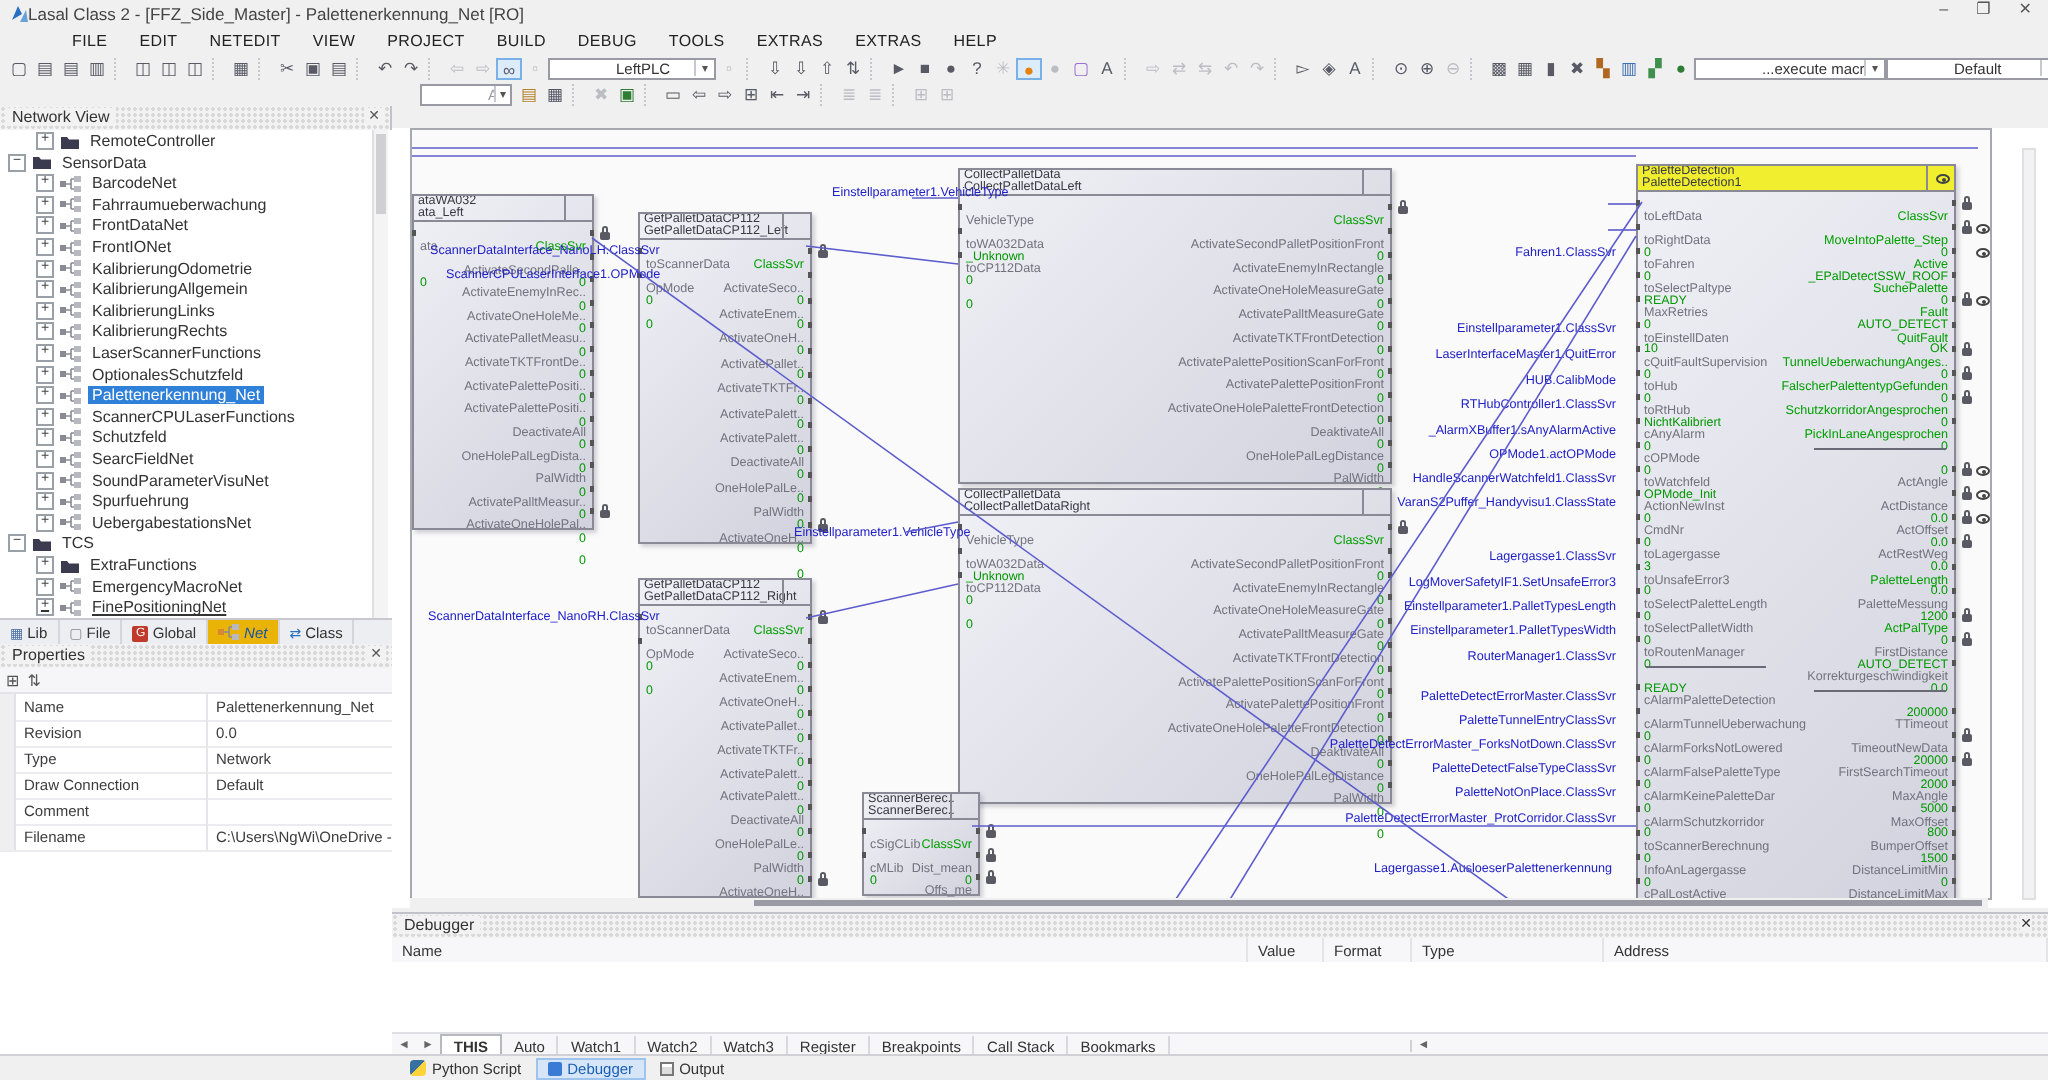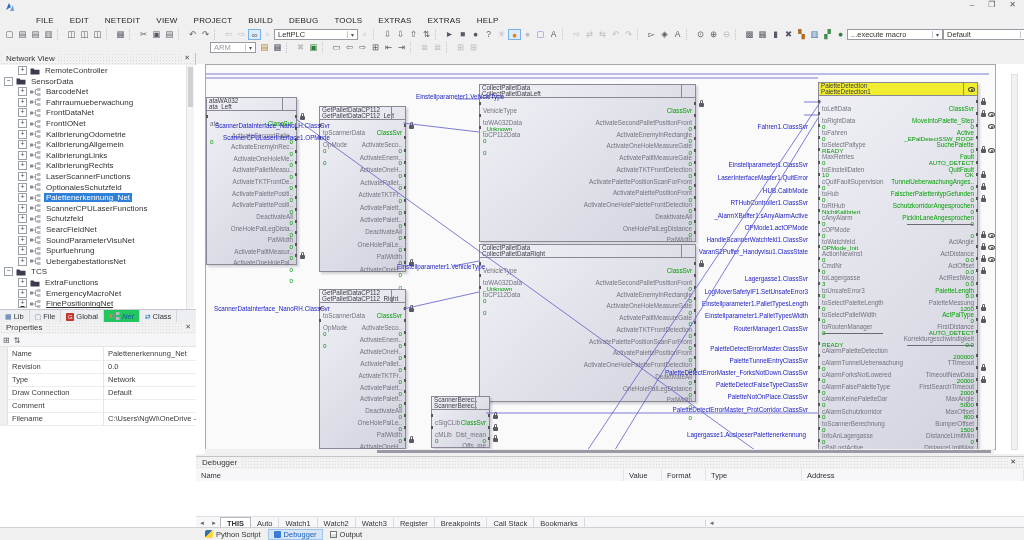--- a/index.html
+++ b/index.html
@@ -16,21 +16,21 @@
   #menubar{left:0;top:14px;width:1024px;height:13px;display:flex;align-items:center;padding-left:28px;box-sizing:border-box;}
   .menu-item{font-size:8px;color:#222;padding:0 8px;letter-spacing:.2px;}
   
   .toolbar{left:0;width:1024px;display:flex;align-items:center;background:#f0f0f0;}
   #toolbar1{top:27px;height:14px;}
   #toolbar2{top:41px;height:12px;}
   .tb-ico{width:13px;height:11px;font-size:8.5px;line-height:11px;text-align:center;color:#5a5a66;flex:0 0 auto;}
   .tb-ico.dis{color:#bcbcc4;}
   .tb-ico.boxed{border:1px solid #7ab0e8;background:#ddecfb;box-sizing:border-box;}
   .tb-sep{width:5px;height:11px;border-left:1px dotted #c4c4cc;margin:0 2px;flex:0 0 auto;}
-  .combo{height:11px;border:1px solid #9a9aa4;background:#fff;font-size:7.5px;display:flex;align-items:center;box-sizing:border-box;flex:0 0 auto;}
+  .combo{height:11px;border:1px solid #9a9aa4;background:#fff;font-size:7.5px;display:flex;align-items:center;box-sizing:border-box;flex:0 0 auto;padding-left:30px;}
   .combo .cv{flex:1;padding:0 3px;white-space:nowrap;overflow:hidden;}
   .combo .ca{width:9px;text-align:center;border-left:1px solid #c8c8d0;font-size:6px;color:#555;}
   .combo.dis .cv{color:#9a9aa2;}
   
   #tabbar{left:196px;top:53px;width:828px;height:11px;border-bottom:1px solid #b5b5bd;background:#eceef2;display:flex;align-items:flex-end;}
   .doctab{background:#2a70c2;color:#fff;font-size:7.5px;height:11px;display:flex;align-items:center;padding:0 6px;gap:3px;margin-left:11px;}
   
   #left{left:0;top:53px;width:196px;height:475px;background:#f0f0f0;border-right:1px solid #c2c2ca;box-sizing:border-box;}
   .pane-head{position:relative;height:12px;background:#f2f2f2;
      background-image:radial-gradient(#d9d9d9 0.8px,transparent 0.8px);background-size:3px 3px;
@@ -39,21 +39,21 @@
   .pane-head .px{position:absolute;right:3px;top:1px;font-size:7px;color:#555;background:#f2f2f2;padding:0 2px;}
   #tree{position:absolute;left:0;top:12px;width:196px;height:244px;background:#fff;overflow:hidden;}
   .trow{position:absolute;height:11px;display:flex;align-items:center;white-space:nowrap;}
   .tbox{width:7px;height:7px;border:1px solid #9aa0a8;background:#fff;font-size:7px;line-height:6px;text-align:center;color:#444;margin-right:3px;flex:0 0 auto;}
   .tlabel{font-size:8px;color:#333;padding:0 2px;margin-left:3px;}
   .tlabel.sel{background:#2f80d8;color:#fff;}
   .tscroll{position:absolute;right:1px;top:12px;width:7px;height:244px;background:#f4f4f4;border-left:1px solid #e0e0e0;}
   .tthumb{position:absolute;left:1px;top:2px;width:5px;height:40px;background:#cfcfd4;}
   #sidetabs{position:absolute;left:0;top:256px;width:196px;height:13px;background:#eceef2;border-top:1px solid #c8c8d0;border-bottom:1px solid #c8c8d0;display:flex;align-items:stretch;}
   .stab{display:flex;align-items:center;gap:2px;font-size:7.5px;color:#333;padding:0 5px;border-right:1px solid #d5d5dc;}
-  .stab.on{background:#22c55e;border-bottom:1px solid #fff;color:#1a56a8;font-style:italic;}
+  .stab.on{background:#eab308;border-bottom:1px solid #fff;color:#1a56a8;font-style:italic;}
   #props{position:absolute;left:0;top:269px;width:196px;height:206px;background:#fff;}
   .ptool{position:absolute;left:0;top:12px;width:196px;height:13px;background:#f6f6f8;border-bottom:1px solid #e4e4e8;display:flex;align-items:center;padding-left:3px;gap:4px;box-sizing:border-box;}
   .ptool span{font-size:8px;color:#555;}
   .prow-g{position:absolute;left:0;width:196px;height:13px;border-bottom:1px solid #ececf0;display:flex;font-size:7.5px;}
   .pg-gut{width:7px;background:#efefef;border-right:1px solid #e2e2e6;flex:0 0 auto;}
   .pg-name{width:96px;flex:0 0 auto;border-right:1px solid #e6e6ea;padding:2px 0 0 4px;box-sizing:border-box;color:#3c3c3c;white-space:nowrap;overflow:hidden;}
   .pg-val{flex:1;padding:2px 0 0 4px;color:#3c3c3c;white-space:nowrap;overflow:hidden;}
   
   #canvaswrap{left:196px;top:64px;width:828px;height:390px;background:#fff;}
   #canvasbox{position:absolute;left:9px;top:0px;width:789px;height:384px;background:#fafafa;border:1px solid #a8a8b0;overflow:hidden;}
@@ -101,20 +101,21 @@
 </head>
 <body>
 
 <div id="root">
 
   <div class="abs" id="titlebar">
     <svg class="abs" style="left:5px;top:2px" width="10" height="10">
       <path d="M1 8 L4 1 L6 5 Z" fill="#2a70c2"></path>
         <path d="M5 9 L8 3 L9 9 Z" fill="#6aa2d8"></path>
     </svg>
+    <span class="title" style="margin-left:14px">Lasal Class 2 - [FFZ_Side_Master] - Palettenerkennung_Net [RO]</span>
     <div class="winbtns">
       <span>–</span>
       <span>❐</span>
       <span>✕</span>
     </div>
   </div>
 
   <div class="abs" id="menubar">
       <span class="menu-item">FILE</span>
       <span class="menu-item">EDIT</span>

